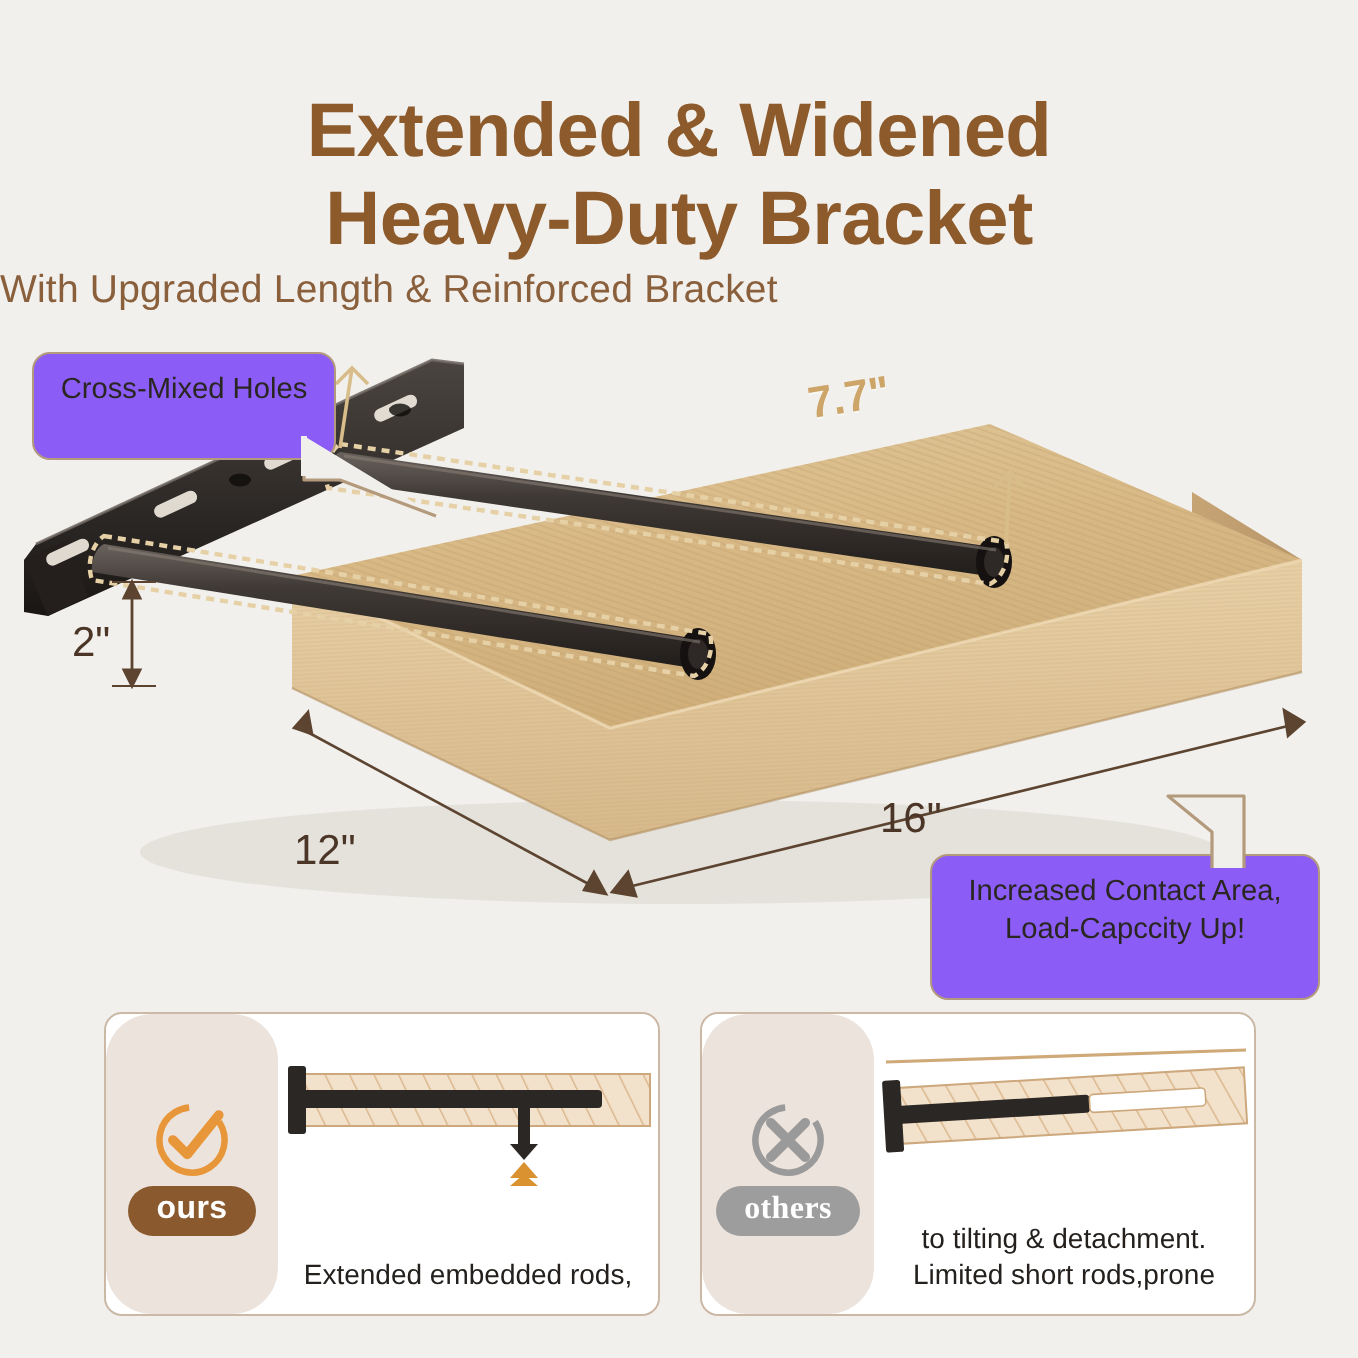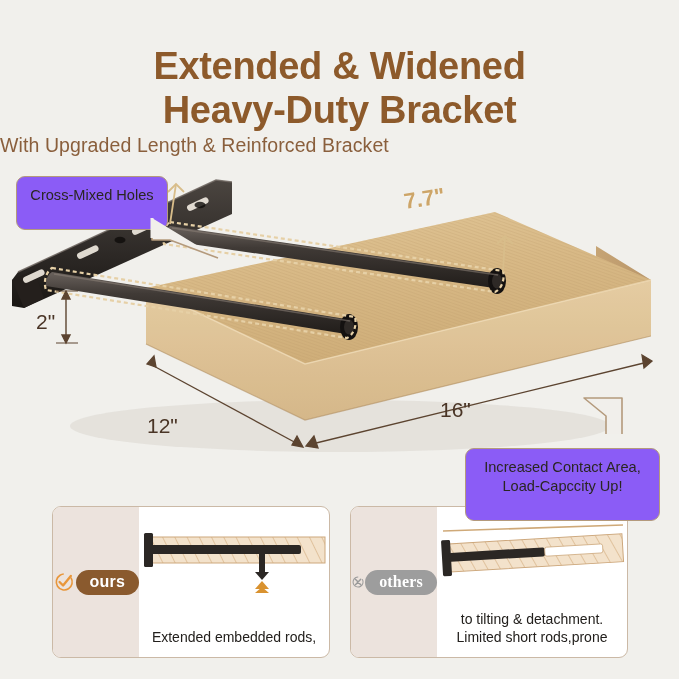--- a/index.html
+++ b/index.html
@@ -71,21 +71,21 @@
     box-sizing: border-box;
     z-index: 6;
   }
   #callout-holes {
     left: 16px;
     top: 176px;
     width: 152px;
   }
   #callout-contact {
     left: 465px;
-    top: 448px;
+    top: 427px;
     width: 195px;
   }
   .callout-tail {
     position: absolute;
     z-index: 7;
     pointer-events: none;
   }
 
   
   .dim {
@@ -128,24 +128,25 @@
     box-sizing: border-box;
     display: flex;
   }
   #panel-ours { left: 52px; }
   #panel-others { left: 350px; }
   .panel-left {
     width: 86px;
     background: #ece3dd;
     flex: 0 0 86px;
     display: flex;
-    flex-direction: row;
+    flex-direction: column;
     align-items: center;
     justify-content: center;
     gap: 0;
+    border-radius: 23px;
   }
   .mark-icon { width: 46px; height: 46px; display: block; }
   .pill {
     border-radius: 14px;
     padding: 4px 14px 5px;
     color: #ffffff;
     font-size: 16px;
     font-weight: bold;
     letter-spacing: 0.2px;
     line-height: 1;

